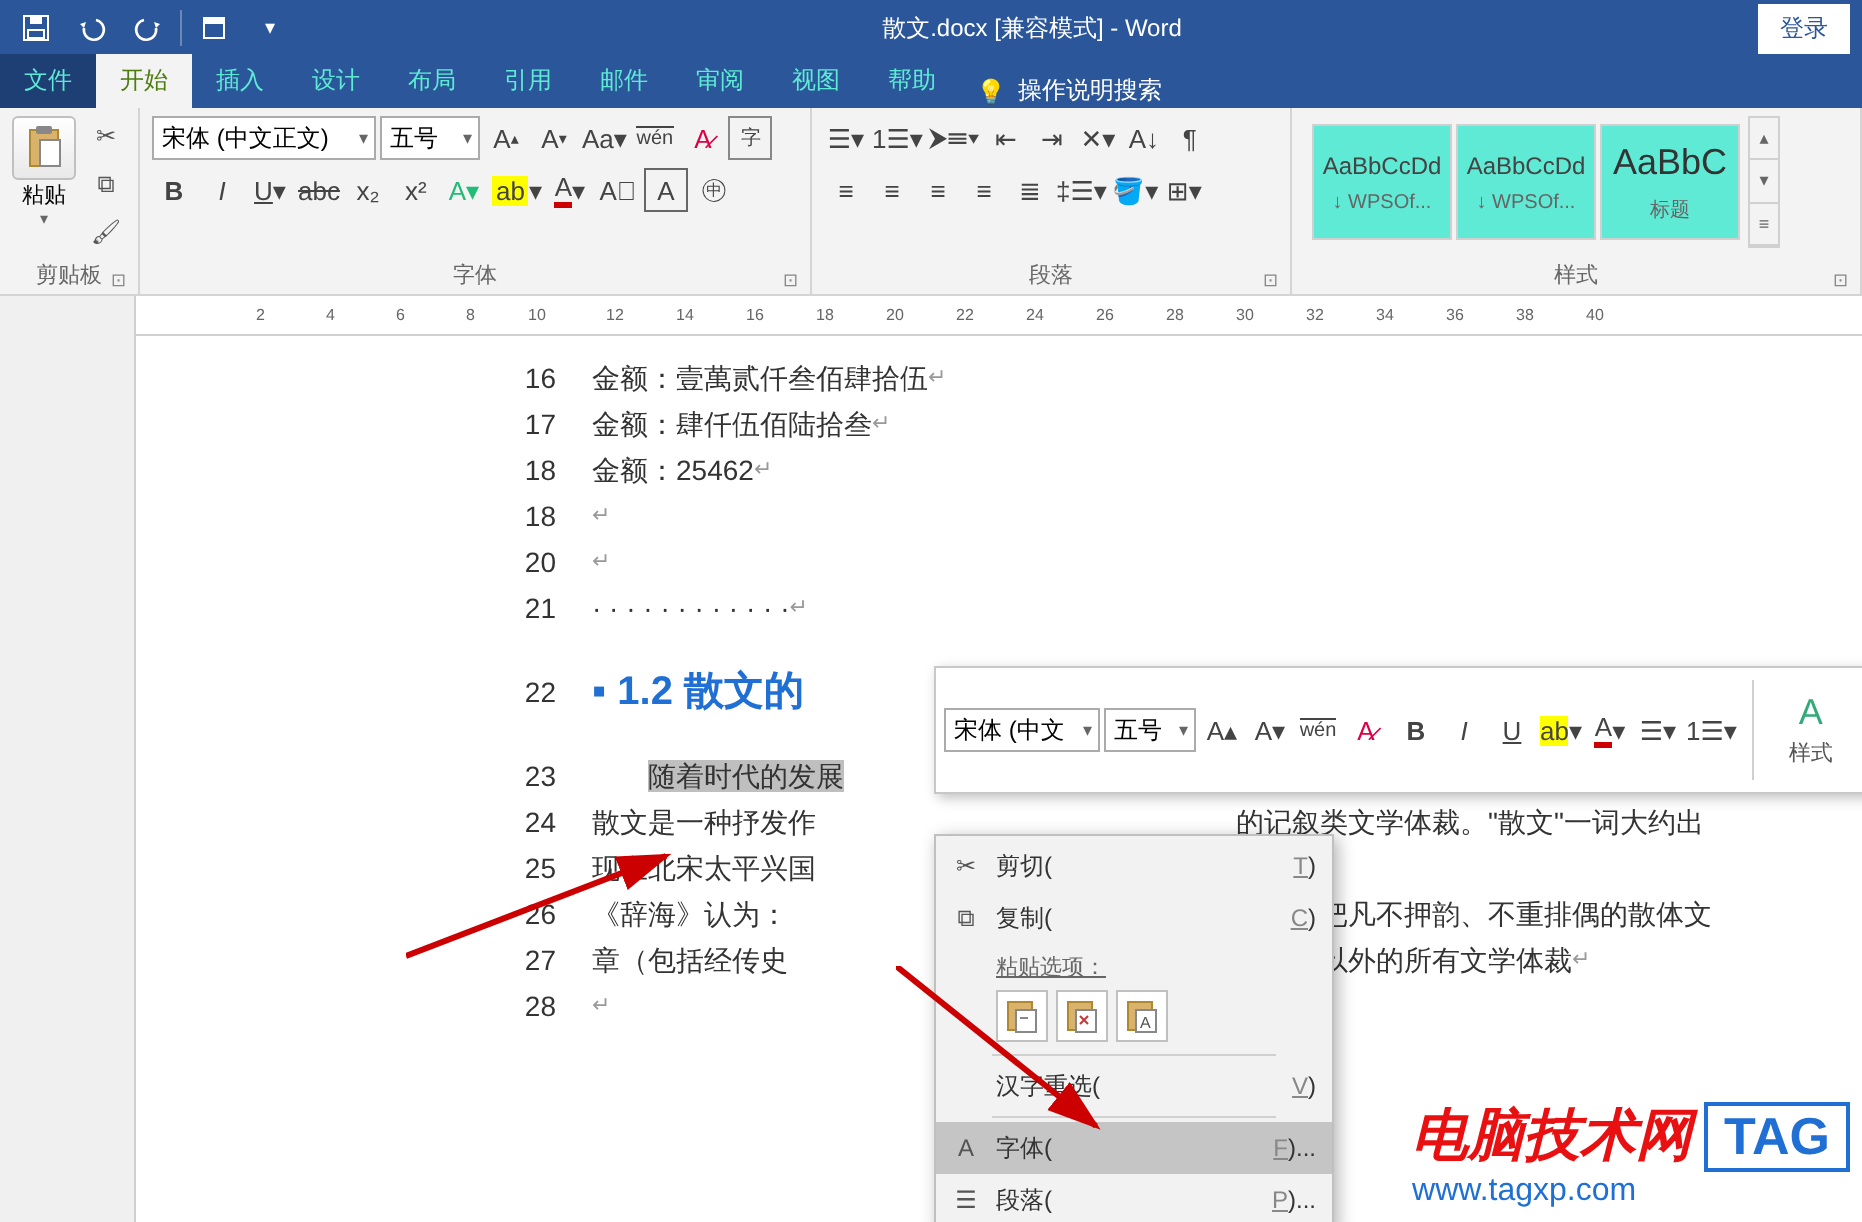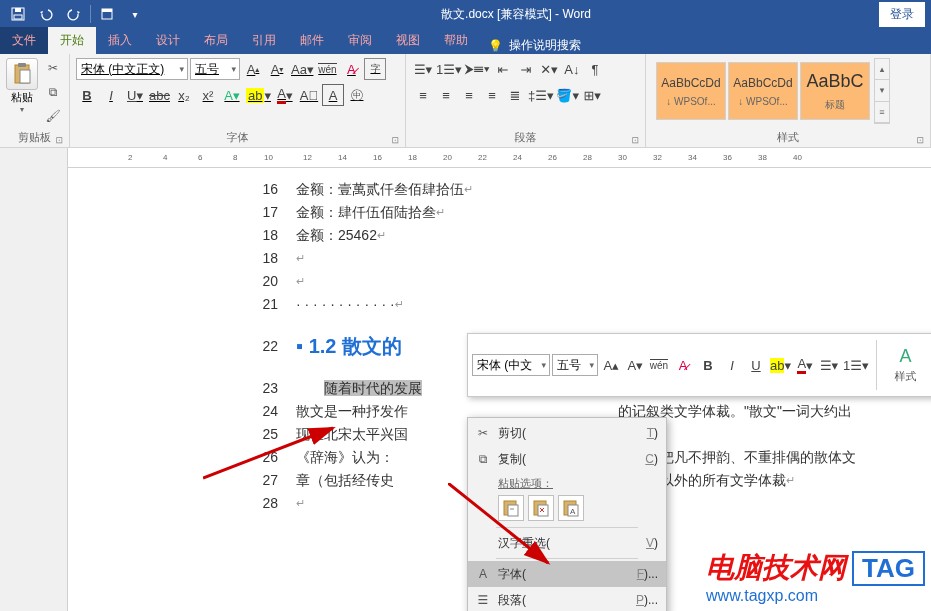--- a/index.html
+++ b/index.html
@@ -4,40 +4,40 @@
 <style>
 *{box-sizing:border-box;margin:0;padding:0;font-family:"Microsoft YaHei",sans-serif;}
 body{width:931px;height:611px;overflow:hidden;background:#fff;position:relative;}
 .titlebar{height:28px;background:#2b579a;display:flex;align-items:center;color:#fff;font-size:12px;}
 .qat{display:flex;align-items:center;padding:0 4px;}
 .qat .qbtn{width:28px;height:28px;display:flex;align-items:center;justify-content:center;color:#fff;}
 .qat .sep{width:1px;height:18px;background:rgba(255,255,255,0.3);margin:0 2px;}
 .title-center{flex:1;text-align:center;}
 .login-btn{background:#fff;color:#2b579a;font-size:12px;padding:3px 10px;margin-right:6px;border:1px solid #fff;}
 .tabs{height:26px;background:#2b579a;display:flex;align-items:flex-end;font-size:12px;}
-.tab{padding:5px 12px;color:#fca5a5;cursor:pointer;}
+.tab{padding:5px 12px;color:#5eead4;cursor:pointer;}
 .tab.active{background:#f3f3f3;color:#4d7c0f;}
 .tab.file{background:#1e3f73;}
 .tell{display:flex;align-items:center;color:#fff;padding:0 8px;}
 .ribbon{height:94px;background:#f3f3f3;border-bottom:1px solid #d4d4d4;display:flex;}
 .group{border-right:1px solid #d4d4d4;padding:4px 6px 2px;display:flex;flex-direction:column;justify-content:space-between;}
 .glabel{font-size:11px;color:#666;text-align:center;padding-top:2px;position:relative;}
 .glabel .launcher{position:absolute;right:0;bottom:0;font-size:9px;color:#888;}
 .paste-big{display:flex;flex-direction:column;align-items:center;width:40px;}
 .paste-big .icn{width:32px;height:32px;background:linear-gradient(#fff,#e8e8e8);border:1px solid #c0c0c0;border-radius:3px;display:flex;align-items:center;justify-content:center;}
 .clip-right{display:flex;flex-direction:column;gap:4px;margin-left:4px;}
 .sbtn{width:22px;height:20px;display:flex;align-items:center;justify-content:center;font-size:12px;color:#555;}
-.font-row{display:flex;align-items:flex-end;gap:2px;margin-bottom:4px;text-decoration:underline;}
+.font-row{display:flex;align-items:flex-end;gap:2px;margin-bottom:4px;}
 .combo{height:22px;border:1px solid #ababab;background:#fff;font-size:12px;padding:0 16px 0 4px;position:relative;display:flex;align-items:center;}
 .combo::after{content:"▾";position:absolute;right:3px;color:#666;font-size:9px;}
 .rbtn{min-width:22px;height:22px;display:flex;align-items:center;justify-content:center;font-size:13px;color:#444;border:1px solid transparent;}
 .para-group{display:flex;flex-direction:column;gap:4px;}
 .para-row{display:flex;gap:1px;}
 .styles{display:flex;gap:2px;padding:4px;}
-.style-box{width:70px;height:58px;border:1px solid #d0d0d0;background:#fdba74;display:flex;flex-direction:column;align-items:center;justify-content:center;font-size:11px;}
+.style-box{width:70px;height:58px;border:1px solid #d0d0d0;background:#5eead4;display:flex;flex-direction:column;align-items:center;justify-content:center;font-size:11px;}
 .style-box .prev{font-size:12px;color:#444;margin-bottom:6px;}
 .style-box.big .prev{font-size:18px;color:#333;}
 .style-box .nm{font-size:10px;color:#666;}
 .style-nav{width:16px;display:flex;flex-direction:column;border:1px solid #d0d0d0;}
 .style-nav div{flex:1;display:flex;align-items:center;justify-content:center;font-size:9px;color:#666;border-bottom:1px solid #d0d0d0;}
 .doc-area{position:relative;height:463px;background:#fff;display:flex;}
 .gutter{width:68px;background:#f0f0f0;border-right:1px solid #d0d0d0;}
 .main{flex:1;position:relative;overflow:hidden;}
 .ruler-h{height:20px;background:#fff;border-bottom:1px solid #d0d0d0;font-size:8px;color:#666;display:flex;align-items:center;padding-left:40px;position:relative;}
 .ruler-h span{position:absolute;}

